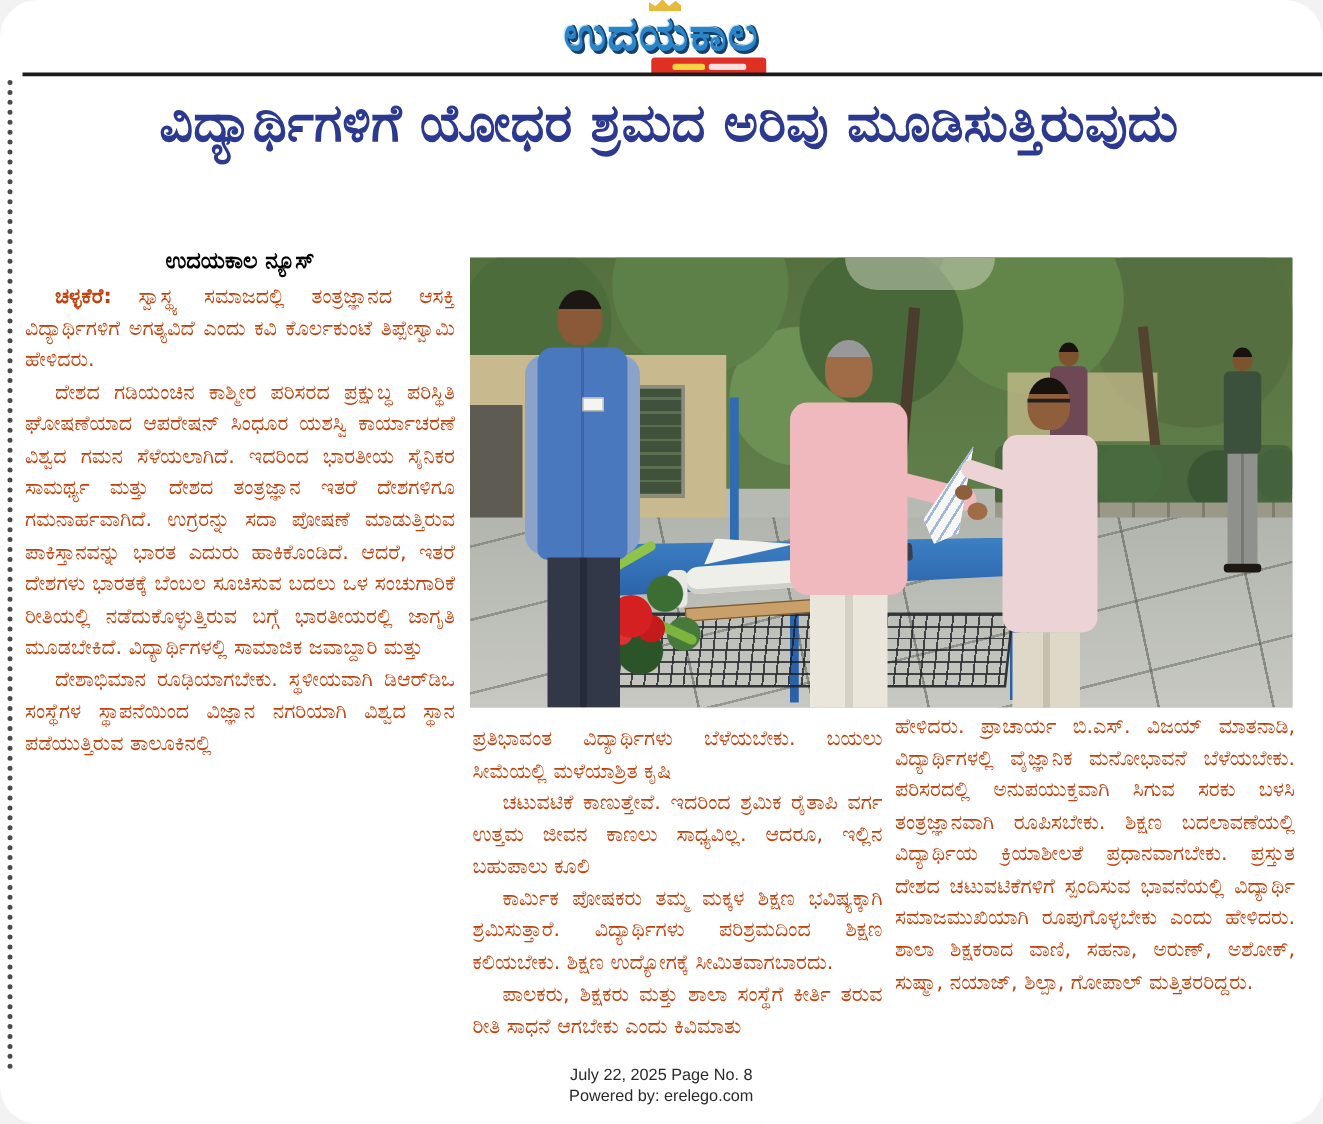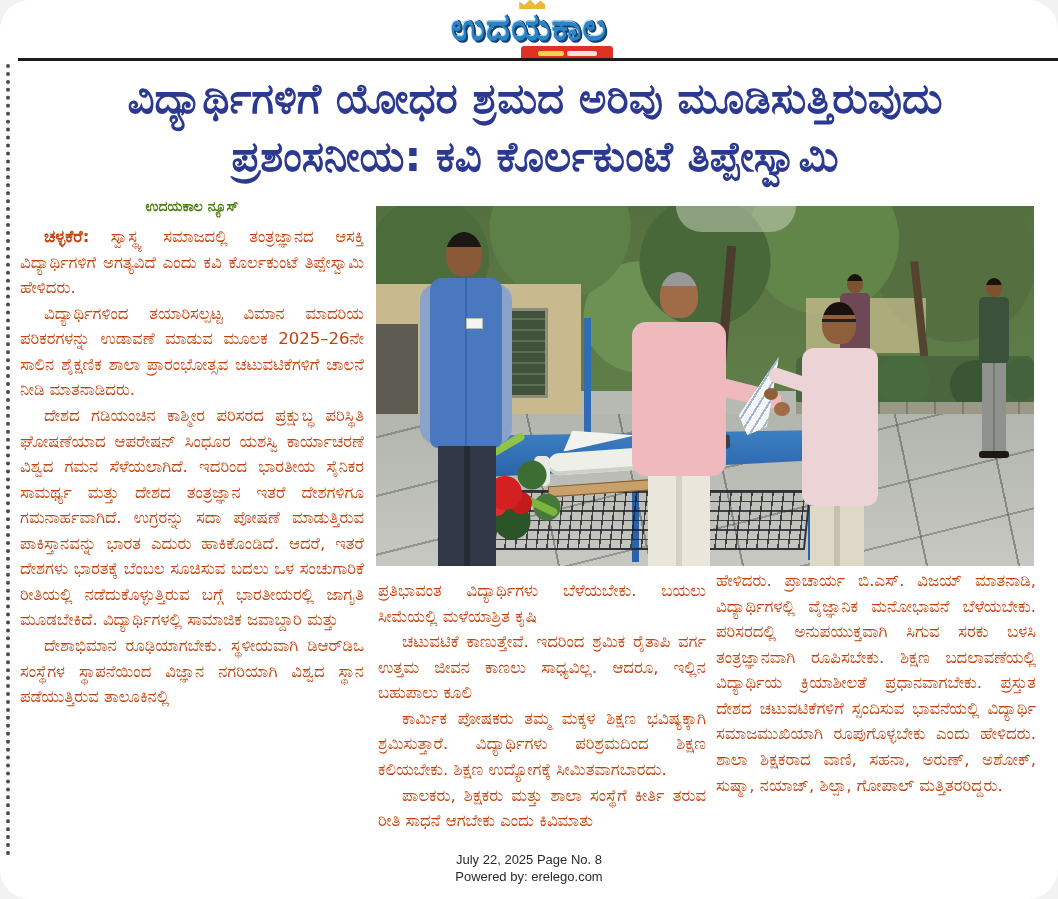--- a/index.html
+++ b/index.html
@@ -43,21 +43,21 @@
   
   .headline{
     position:absolute;top:70px;left:30px;width:1010px;
     text-align:center;color:#2b3990;font-weight:800;
     font-size:42px;line-height:1.38;
     font-family:"DejaVu Sans","Liberation Sans",sans-serif;
   }
   
   .byline{
     position:absolute;top:198px;left:20px;width:344px;
-    text-align:center;font-weight:bold;font-size:14px;color:#4d7c0f;
+    text-align:center;font-weight:bold;font-size:18px;color:#000000;
     font-family:"DejaVu Sans",sans-serif;
   }
   .col{
     position:absolute;color:#c2410c;font-size:16.5px;line-height:1.55;
     text-align:justify;font-family:"DejaVu Sans",sans-serif;
   }
   .col p{margin:0;text-indent:24px;}
   .col p.noindent{text-indent:0;}
   .col1{top:224px;left:20px;width:344px;}
   .col2{top:578px;left:378px;width:328px;}
@@ -95,28 +95,26 @@
         <i style="width:26px;background:#f5d441;"></i>
         <i style="width:30px;background:#ffffff;opacity:.85;"></i>
       </div>
     </div>
   </div>
   <div class="rule-top"></div>
   <div class="dotted-edge"></div>
 
   <div class="headline">
     <div>ವಿದ್ಯಾರ್ಥಿಗಳಿಗೆ ಯೋಧರ ಶ್ರಮದ ಅರಿವು ಮೂಡಿಸುತ್ತಿರುವುದು</div>
-    <div>ಪ್ರಶಂಸನೀಯ: ಕವಿ ಕೊರ್ಲಕುಂಟೆ ತಿಪ್ಪೇಸ್ವಾಮಿ</div>
   </div>
 
   <div class="byline">ಉದಯಕಾಲ ನ್ಯೂಸ್</div>
 
   <div class="col col1">
     <p><span class="dateline">ಚಳ್ಳಕೆರೆ:</span><span> ಸ್ವಾಸ್ಥ್ಯ ಸಮಾಜದಲ್ಲಿ ತಂತ್ರಜ್ಞಾನದ ಆಸಕ್ತಿ ವಿದ್ಯಾರ್ಥಿಗಳಿಗೆ ಅಗತ್ಯವಿದೆ ಎಂದು ಕವಿ ಕೊರ್ಲಕುಂಟೆ ತಿಪ್ಪೇಸ್ವಾಮಿ ಹೇಳಿದರು.</span></p>
-    <p>ವಿದ್ಯಾರ್ಥಿಗಳಿಂದ ತಯಾರಿಸಲ್ಪಟ್ಟ ವಿಮಾನ ಮಾದರಿಯ ಪರಿಕರಗಳನ್ನು ಉಡಾವಣೆ ಮಾಡುವ ಮೂಲಕ 2025–26ನೇ ಸಾಲಿನ ಶೈಕ್ಷಣಿಕ ಶಾಲಾ ಪ್ರಾರಂಭೋತ್ಸವ ಚಟುವಟಿಕೆಗಳಿಗೆ ಚಾಲನೆ ನೀಡಿ ಮಾತನಾಡಿದರು.</p>
     <p>ದೇಶದ ಗಡಿಯಂಚಿನ ಕಾಶ್ಮೀರ ಪರಿಸರದ ಪ್ರಕ್ಷುಬ್ಧ ಪರಿಸ್ಥಿತಿ ಘೋಷಣೆಯಾದ ಆಪರೇಷನ್ ಸಿಂಧೂರ ಯಶಸ್ವಿ ಕಾರ್ಯಾಚರಣೆ ವಿಶ್ವದ ಗಮನ ಸೆಳೆಯಲಾಗಿದೆ. ಇದರಿಂದ ಭಾರತೀಯ ಸೈನಿಕರ ಸಾಮರ್ಥ್ಯ ಮತ್ತು ದೇಶದ ತಂತ್ರಜ್ಞಾನ ಇತರೆ ದೇಶಗಳಿಗೂ ಗಮನಾರ್ಹವಾಗಿದೆ. ಉಗ್ರರನ್ನು ಸದಾ ಪೋಷಣೆ ಮಾಡುತ್ತಿರುವ ಪಾಕಿಸ್ತಾನವನ್ನು ಭಾರತ ಎದುರು ಹಾಕಿಕೊಂಡಿದೆ. ಆದರೆ, ಇತರೆ ದೇಶಗಳು ಭಾರತಕ್ಕೆ ಬೆಂಬಲ ಸೂಚಿಸುವ ಬದಲು ಒಳ ಸಂಚುಗಾರಿಕೆ ರೀತಿಯಲ್ಲಿ ನಡೆದುಕೊಳ್ಳುತ್ತಿರುವ ಬಗ್ಗೆ ಭಾರತೀಯರಲ್ಲಿ ಜಾಗೃತಿ ಮೂಡಬೇಕಿದೆ. ವಿದ್ಯಾರ್ಥಿಗಳಲ್ಲಿ ಸಾಮಾಜಿಕ ಜವಾಬ್ದಾರಿ ಮತ್ತು</p>
     <p>ದೇಶಾಭಿಮಾನ ರೂಢಿಯಾಗಬೇಕು. ಸ್ಥಳೀಯವಾಗಿ ಡಿಆರ್‌ಡಿಒ ಸಂಸ್ಥೆಗಳ ಸ್ಥಾಪನೆಯಿಂದ ವಿಜ್ಞಾನ ನಗರಿಯಾಗಿ ವಿಶ್ವದ ಸ್ಥಾನ ಪಡೆಯುತ್ತಿರುವ ತಾಲೂಕಿನಲ್ಲಿ</p>
   </div>
 
   <div class="photo">
 
     <div class="ab" style="left:0;top:0;width:658px;height:185px;
       background:
         radial-gradient(circle at 8% 28%, #4c6c3c 0 60px, transparent 61px),
         radial-gradient(circle at 28% 12%, #5d7f48 0 70px, transparent 71px),

